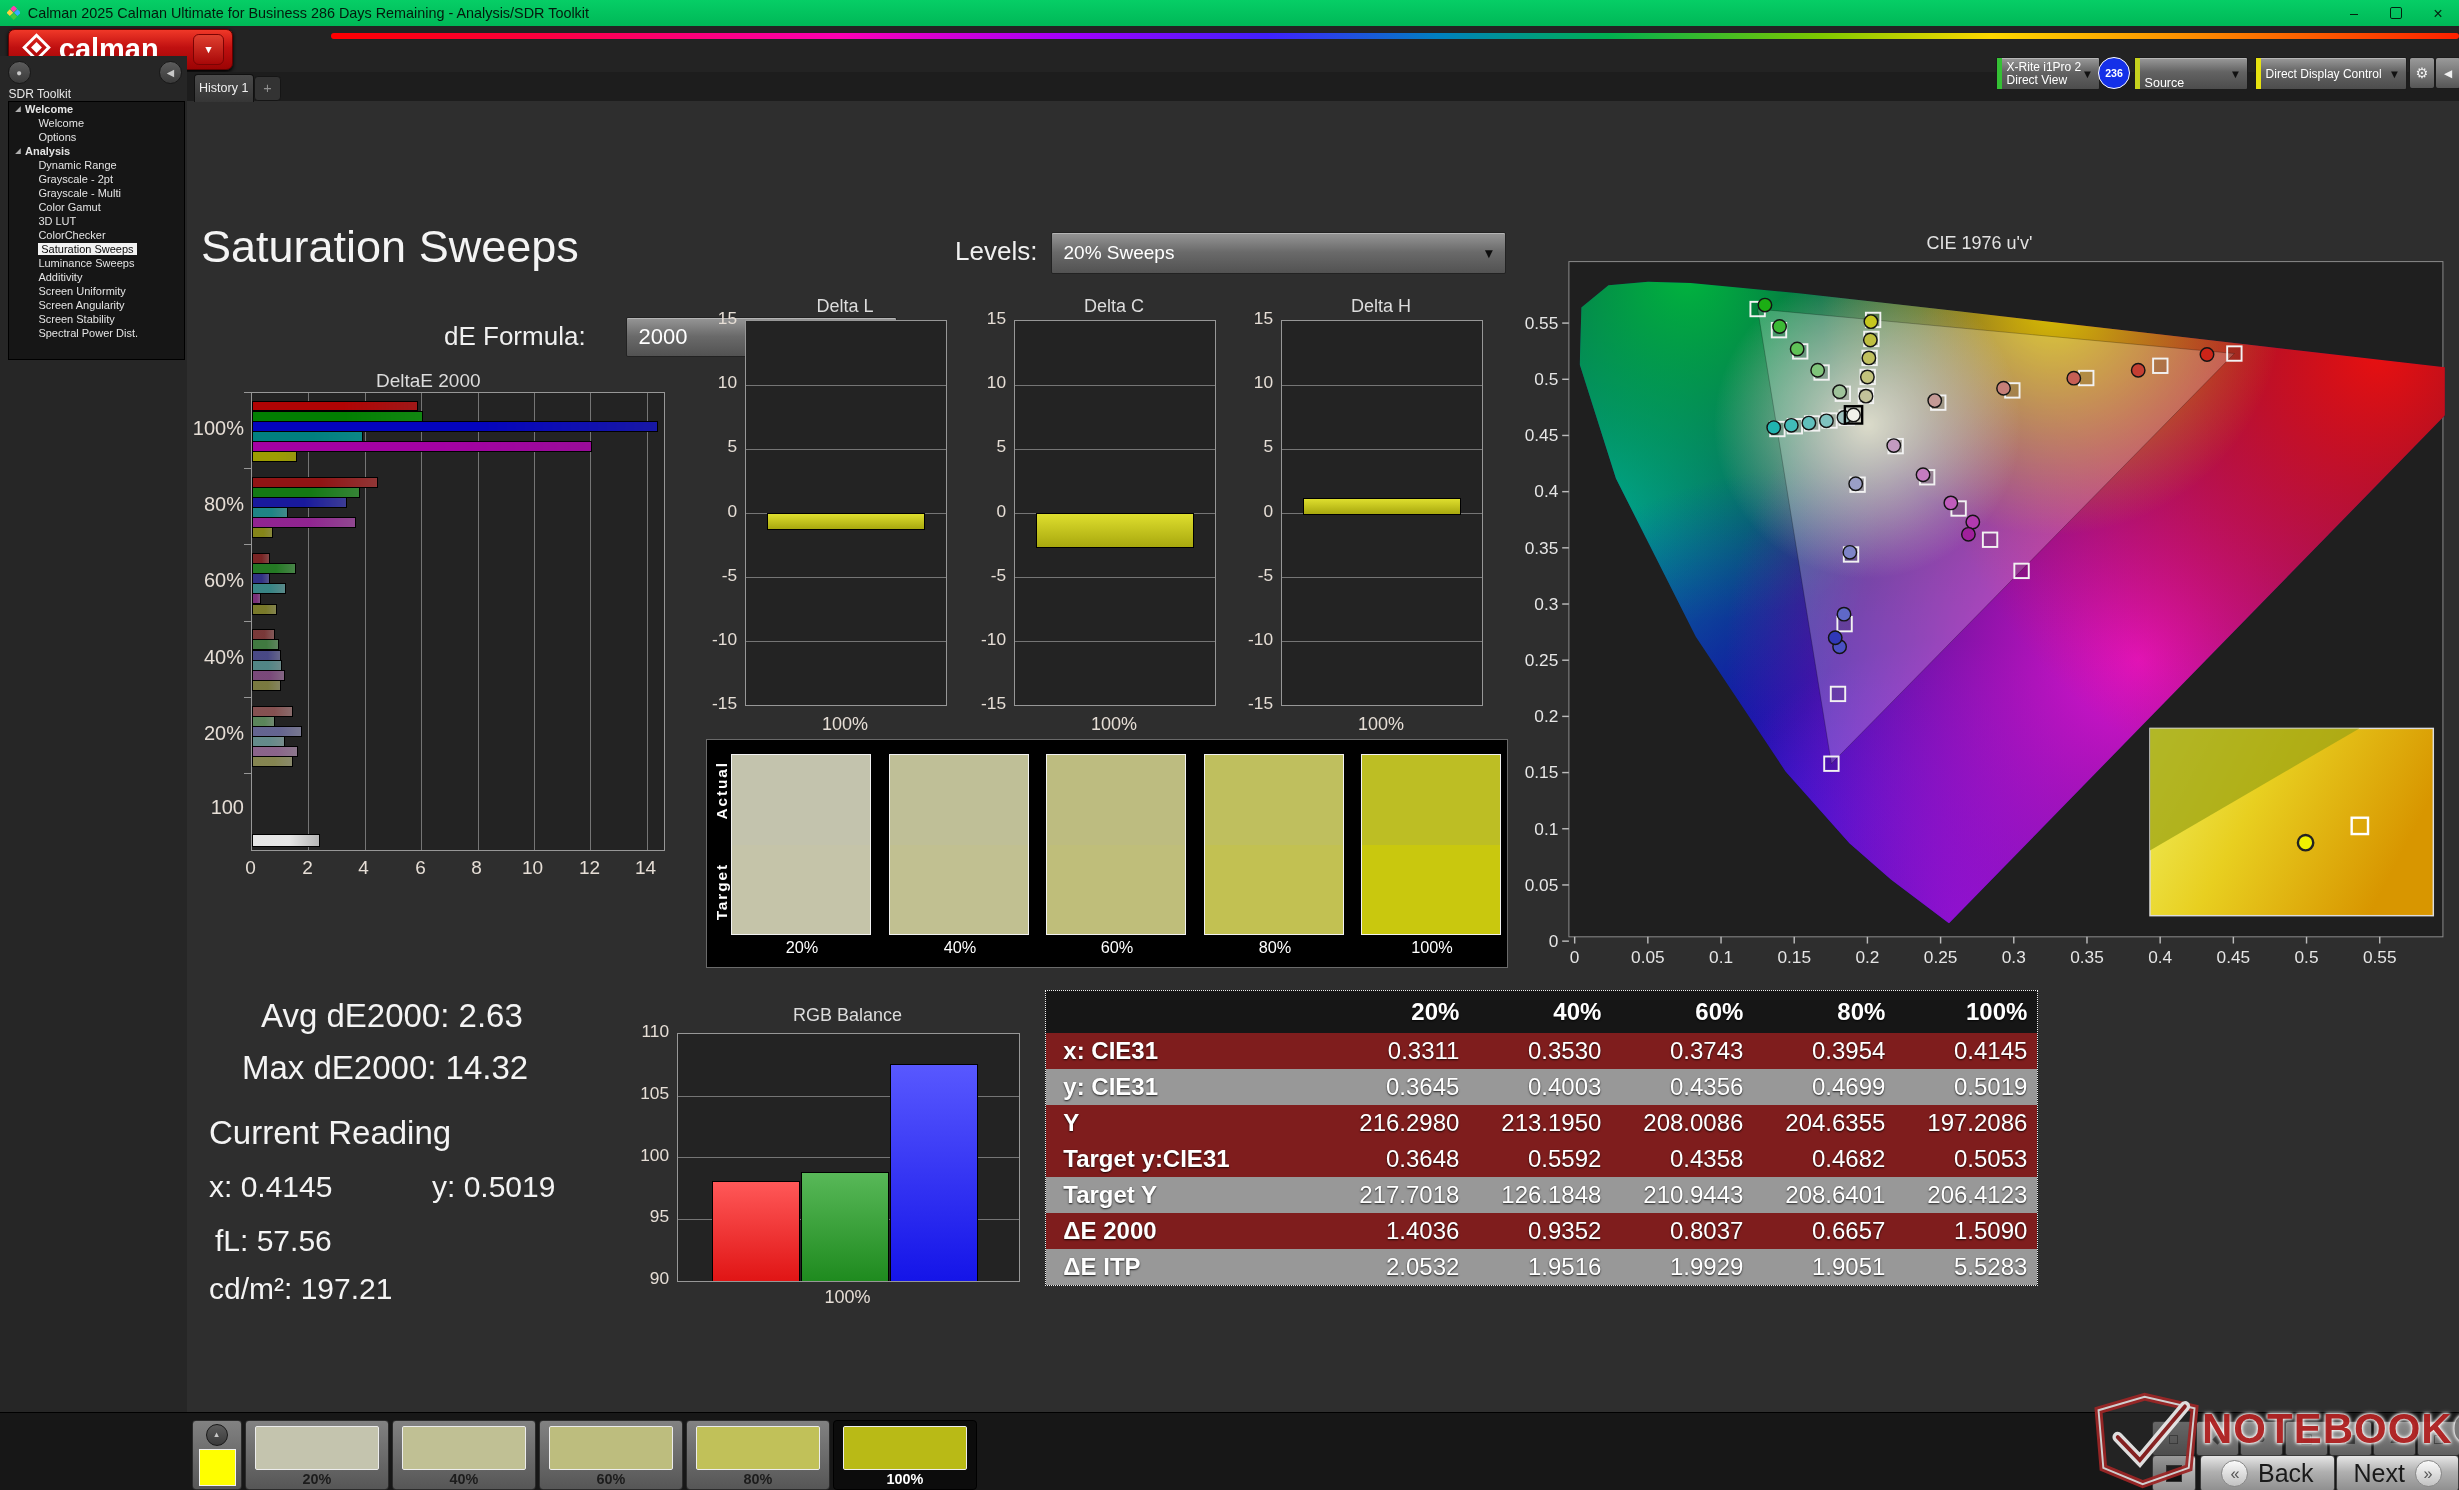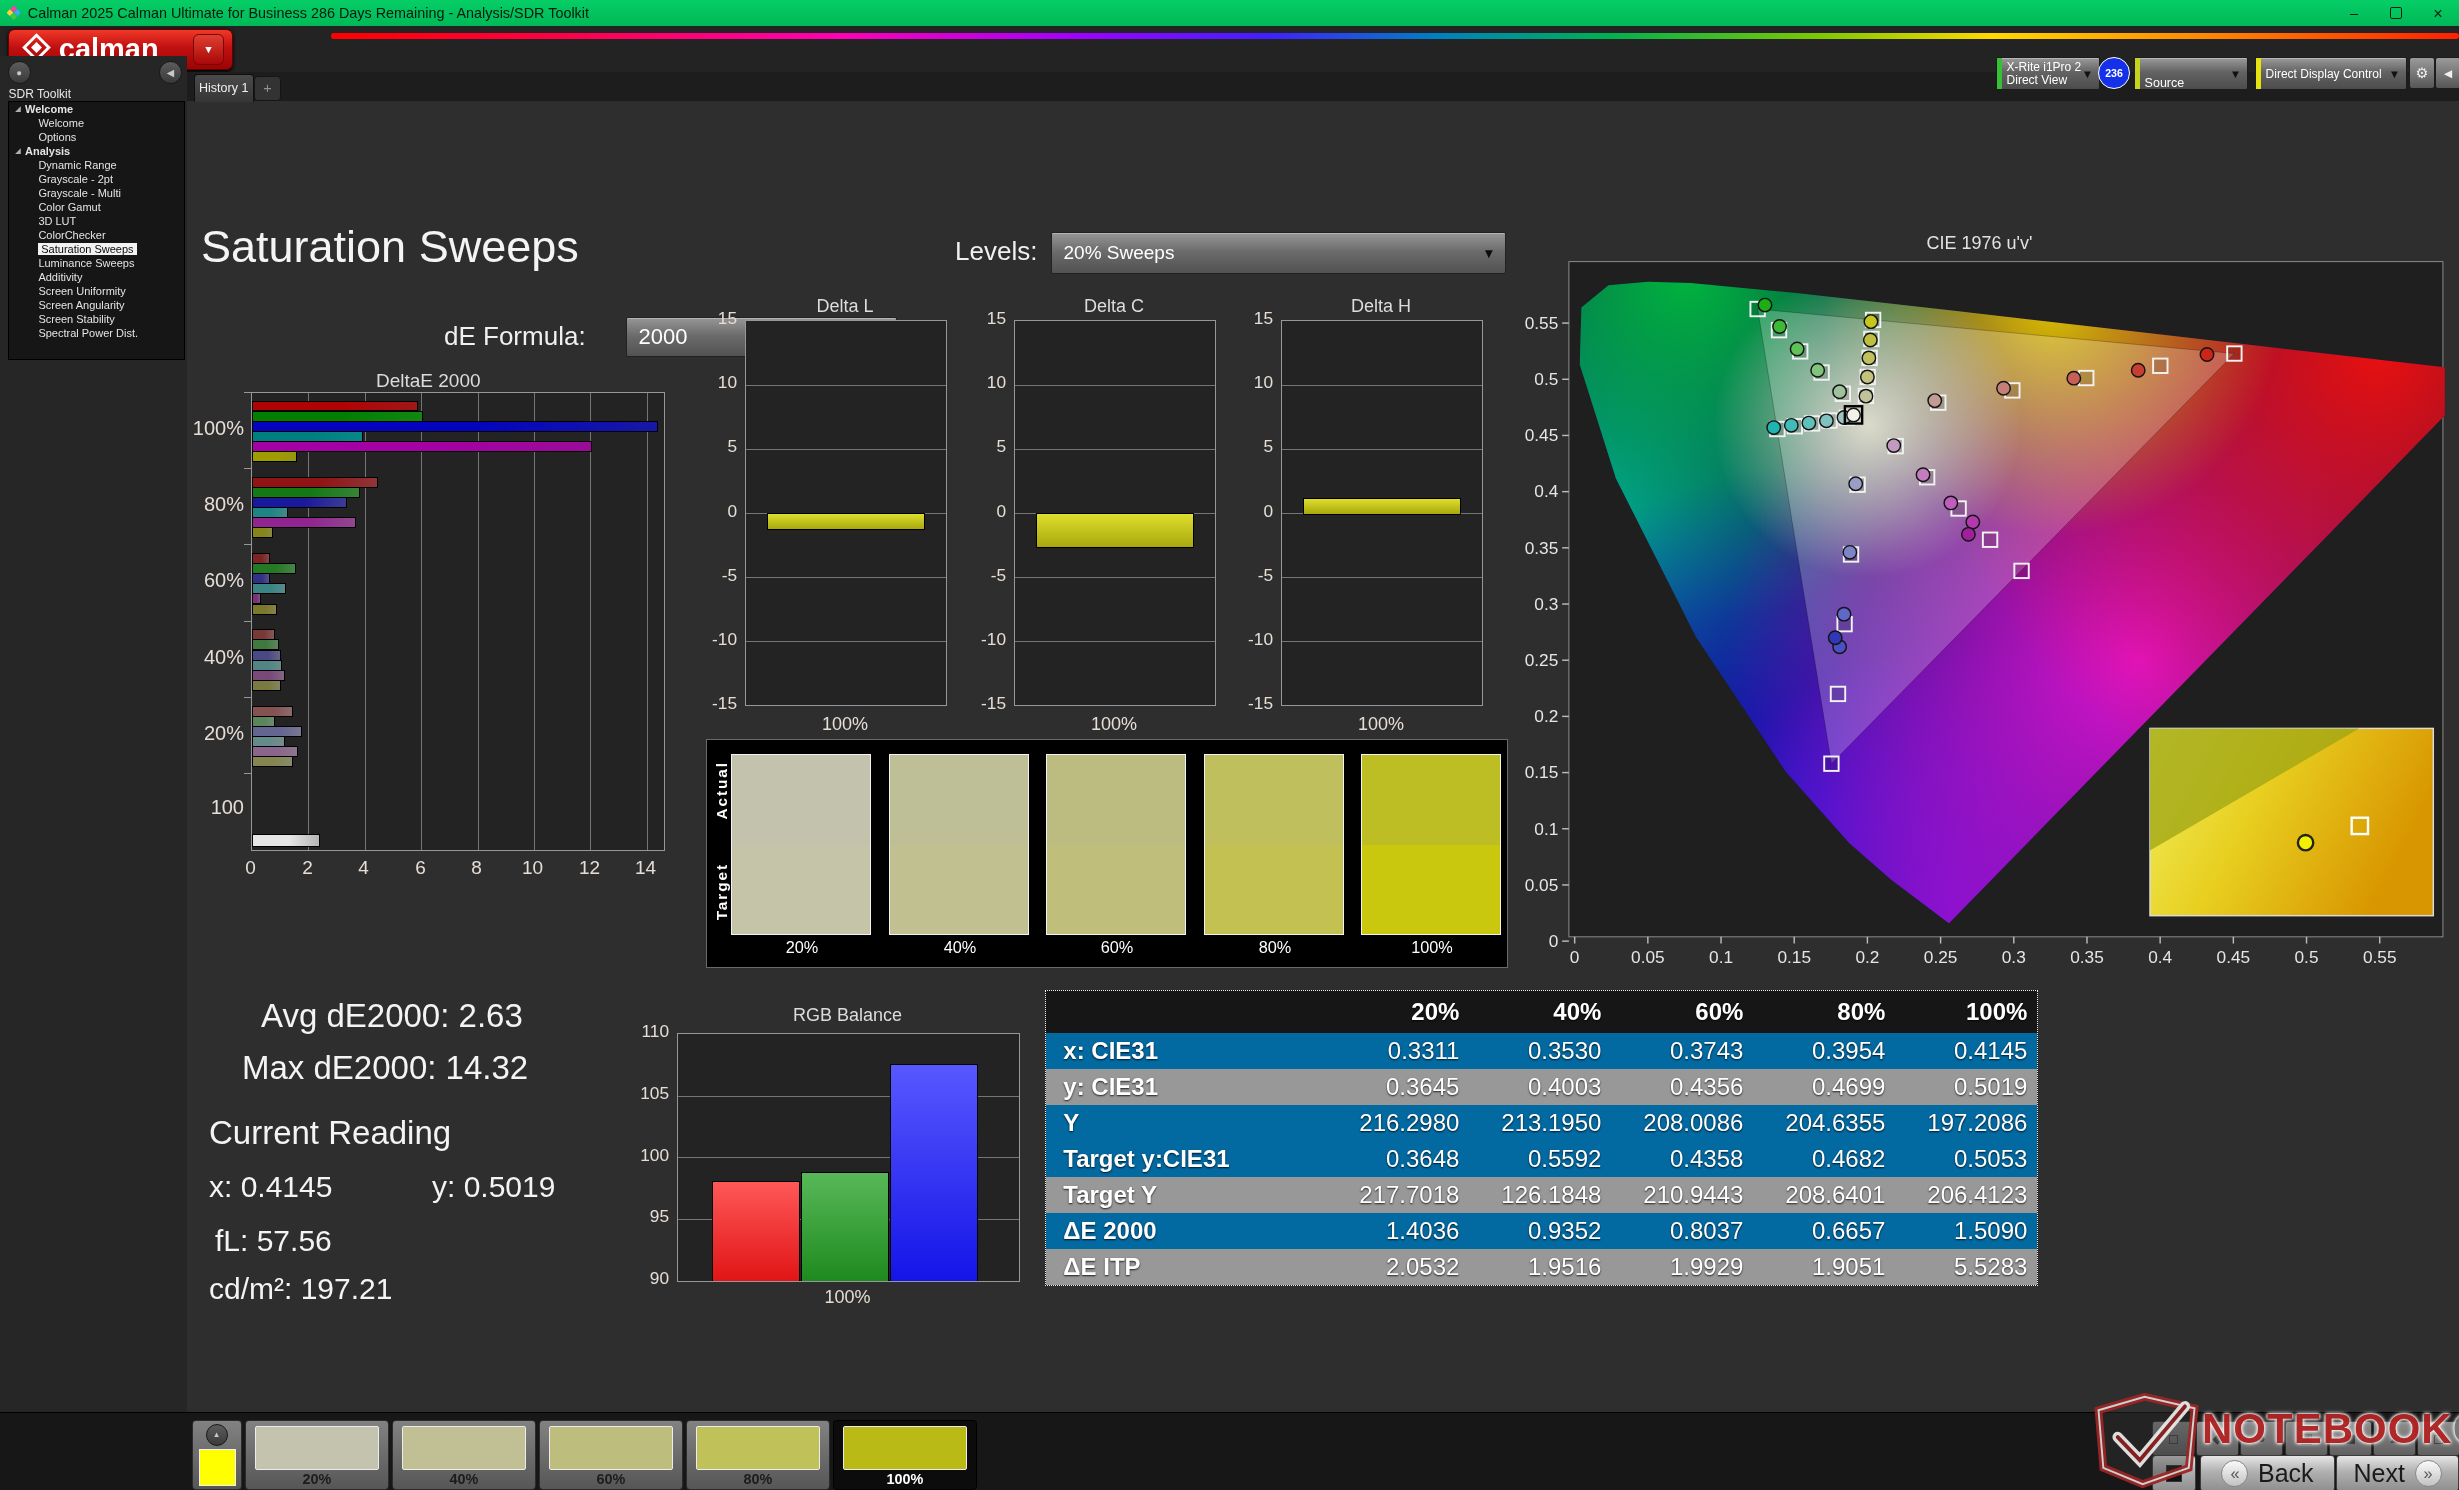--- a/index.html
+++ b/index.html
@@ -53,21 +53,21 @@
   .swpanel{position:absolute;left:706px;top:739px;width:800px;height:227px;background:#000;border:1px solid #6a6a6a;}
   .vlabel{position:absolute;color:#fff;font-weight:bold;font-size:15.4px;writing-mode:vertical-rl;transform:rotate(180deg);letter-spacing:1.9px;}
   .swatch{position:absolute;border:1.9px solid #f2f2f2;}
   
   .bigread{position:absolute;color:#f4f4f4;font-size:33px;}
   .midread{position:absolute;color:#f4f4f4;font-size:30px;}
   
   .detable{position:absolute;left:1045px;top:990px;width:991px;border:1.9px dotted #f0f0f0;background:#1a1a1a;}
   .trow{display:flex;height:36px;align-items:center;}
   .trow.head{height:42px;background:#161616;}
-  .trow.dark{background:#0369a1;}
+  .trow.dark{background:#7f1d1d;}
   .trow.light{background:#989898;}
   .tcell{font-size:24px;color:#fff;text-shadow:0 1px 1.9px rgba(0,0,0,.8);}
   .tlabel{width:281px;padding-left:17.3px;font-weight:bold;box-sizing:border-box;}
   .tval{width:142px;text-align:right;padding-right:9.6px;box-sizing:border-box;}
   
   .bottombar{position:absolute;left:0;top:1412px;width:2459px;height:79px;background:#171717;border-top:1px solid #000;}
   .thumb{position:absolute;top:6.7px;height:68px;border-radius:3.8px;background:linear-gradient(#828282,#565656);
          border:1px solid #2b2b2b;}
   .thumb.sel{background:#0c0c0c;border-color:#000;}
   .thumb .sw{position:absolute;left:8.6px;right:8.6px;top:5.8px;height:42px;border:1px solid #ececec;border-radius:1.9px;}

